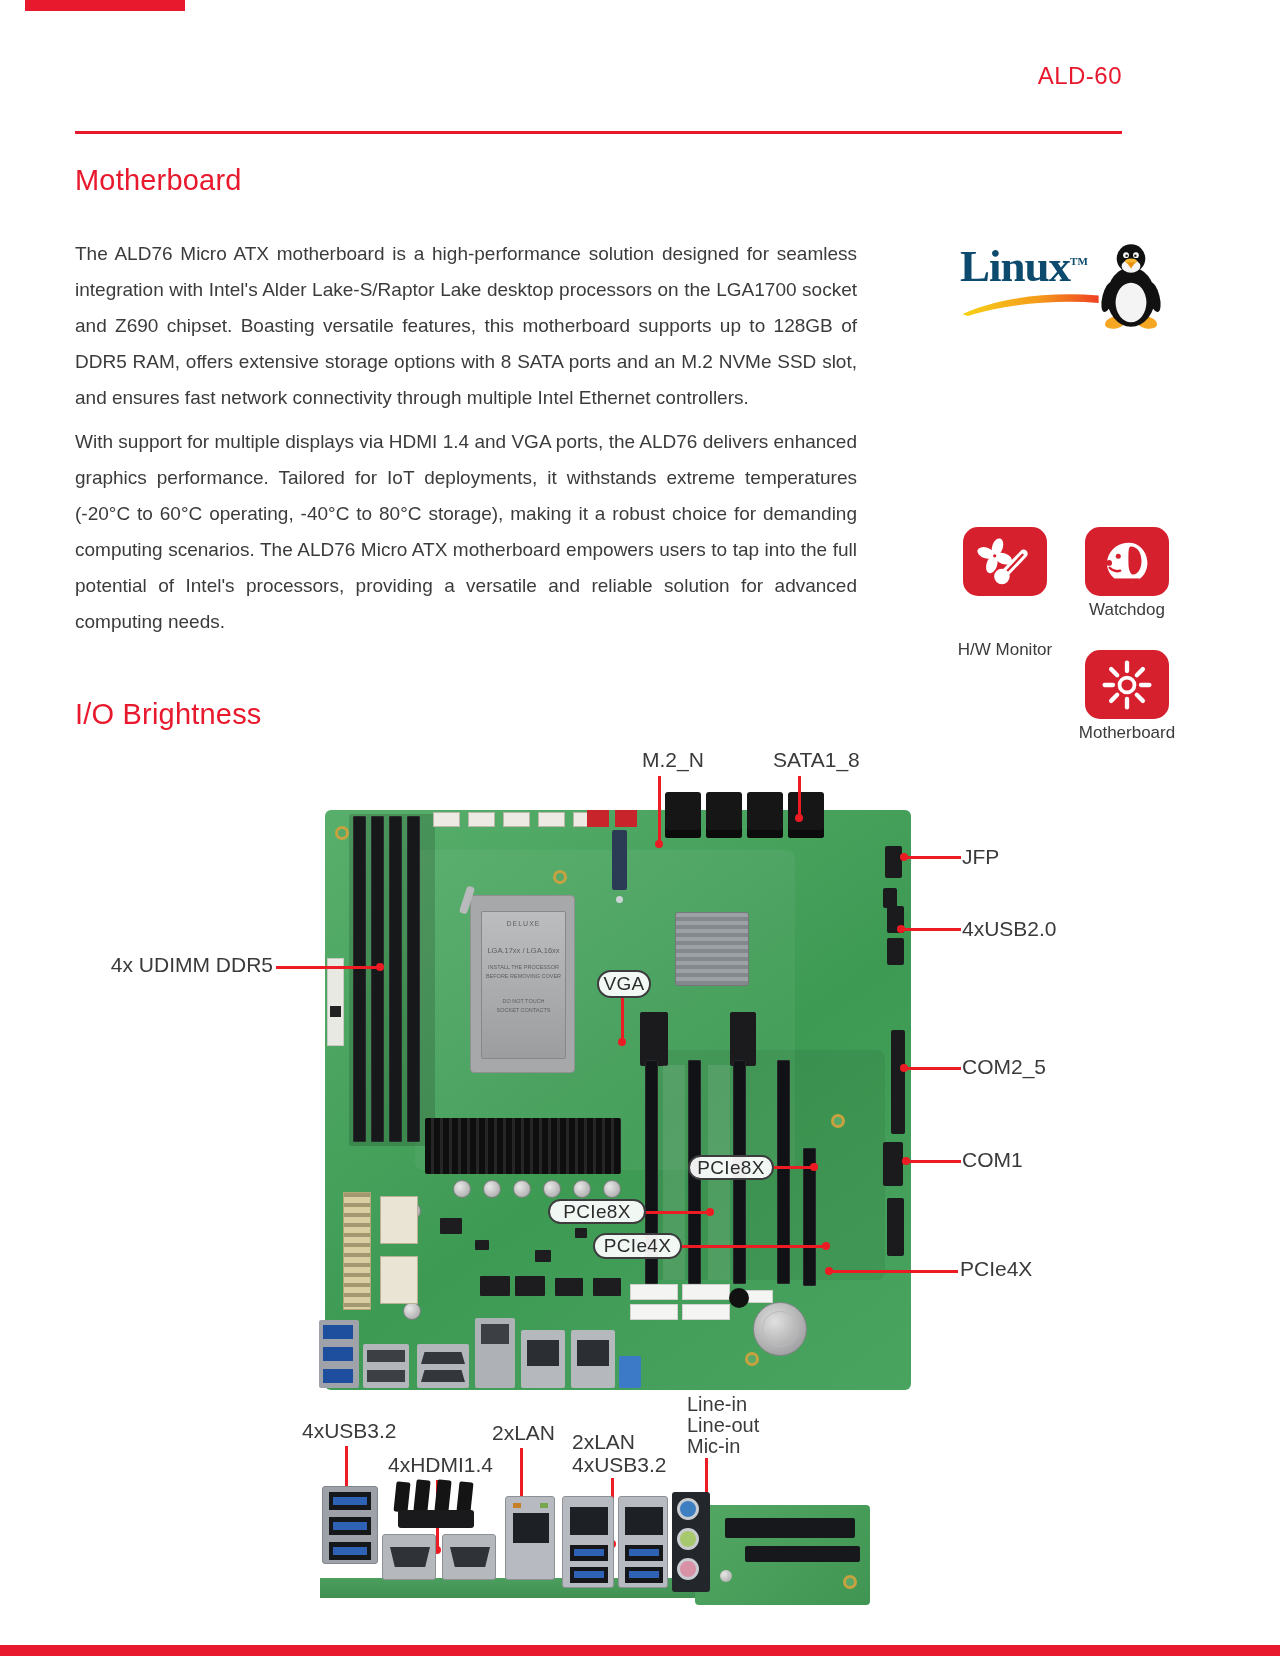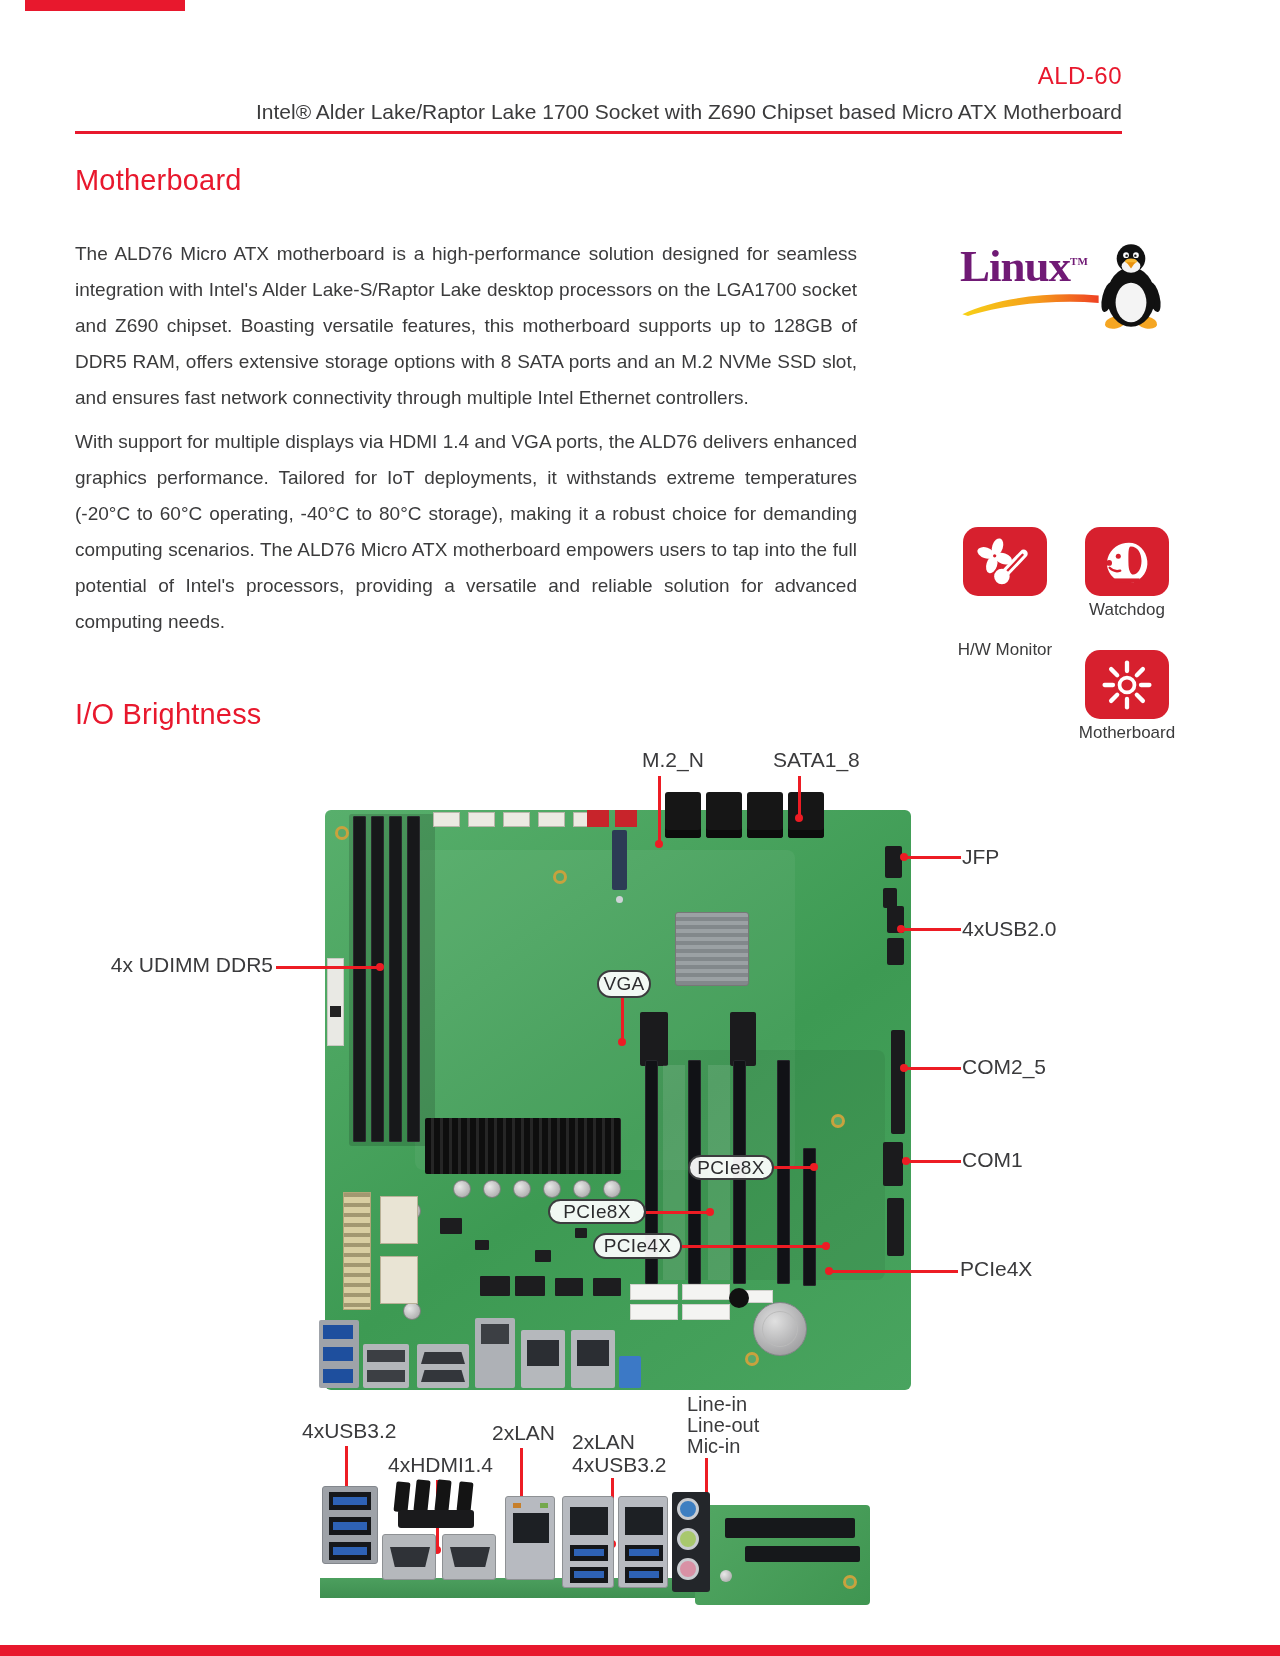--- a/index.html
+++ b/index.html
@@ -10,21 +10,21 @@
   body{background:#888;font-family:"Liberation Sans",sans-serif;}
   .page{position:relative;width:1280px;height:1656px;background:#fff;margin:0 auto;overflow:hidden;}
   .abs{position:absolute;}
   .accent-bar{position:absolute;background:var(--accent);}
   .product-code{position:absolute;right:158px;top:62px;font-size:24px;color:var(--accent);letter-spacing:.5px;}
   .subtitle{position:absolute;right:158px;top:100px;font-size:21px;color:var(--text);white-space:nowrap;}
   .rule{position:absolute;left:75px;top:131px;width:1047px;height:3px;background:var(--accent);}
   .h-red{position:absolute;left:75px;font-size:29px;font-weight:500;color:var(--accent);letter-spacing:.2px;}
   .para{position:absolute;left:75px;width:782px;font-size:19px;line-height:36px;text-align:justify;color:var(--text);}
   
-  .linux-word{position:absolute;font-family:"Liberation Serif",serif;font-weight:bold;font-size:45px;color:#701a75;letter-spacing:-1px;}
+  .linux-word{position:absolute;font-family:"Liberation Serif",serif;font-weight:bold;font-size:45px;color:#0c4a6e;letter-spacing:-1px;}
   .linux-word sup{font-size:11px;letter-spacing:0;}
   .ubuntu-word{position:absolute;font-size:42px;font-weight:bold;color:#2d2d2d;letter-spacing:-1px;}
   .ubuntu-sub{position:absolute;font-size:10px;color:#9a9a9a;letter-spacing:5px;}
   .windows-word{position:absolute;font-size:38px;font-weight:300;color:var(--windows-blue);letter-spacing:0;}
   .badge{position:absolute;width:84px;height:69px;border-radius:15px;background:var(--badge-red);display:flex;align-items:center;justify-content:center;}
   .badge-label{position:absolute;width:124px;text-align:center;font-size:17px;color:var(--text);}
   
   .board{position:absolute;left:325px;top:810px;width:586px;height:580px;border-radius:6px;
          background:linear-gradient(145deg,#58af6c,#3d9a53 55%,#49a45f);}
   .callout{position:absolute;font-size:21px;color:#3a3a3c;white-space:nowrap;}
@@ -49,21 +49,20 @@
 </style>
 </head>
 <body>
 
 <div class="page">
 
   <div class="accent-bar" style="left:25px;top:0;width:160px;height:11px;"></div>
   <div class="accent-bar" style="left:0;top:1645px;width:1280px;height:11px;"></div>
 
   <div class="product-code">ALD-60</div>
-  <div class="subtitle">Intel® Alder Lake/Raptor Lake 1700 Socket with Z690 Chipset based Micro ATX Motherboard</div>
   <div class="rule"></div>
 
   <div class="h-red" style="top:164px;">Motherboard</div>
   <p class="para" style="top:236px;">The ALD76 Micro ATX motherboard is a high-performance solution designed for seamless integration with Intel's Alder Lake-S/Raptor Lake desktop processors on the LGA1700 socket and Z690 chipset. Boasting versatile features, this motherboard supports up to 128GB of DDR5 RAM, offers extensive storage options with 8 SATA ports and an M.2 NVMe SSD slot, and ensures fast network connectivity through multiple Intel Ethernet controllers.</p>
   <p class="para" style="top:424px;">With support for multiple displays via HDMI 1.4 and VGA ports, the ALD76 delivers enhanced graphics performance. Tailored for IoT deployments, it withstands extreme temperatures (-20°C to 60°C operating, -40°C to 80°C storage), making it a robust choice for demanding computing scenarios. The ALD76 Micro ATX motherboard empowers users to tap into the full potential of Intel's processors, providing a versatile and reliable solution for advanced computing needs.</p>
 
   <div class="abs" style="left:960px;top:238px;width:215px;height:100px;">
     <div class="linux-word" style="left:0;top:2px;"><span>Linux</span><sup>TM</sup></div>
     <svg class="abs" style="left:-2px;top:50px;" width="145" height="28" viewBox="0 0 150 30">
       <defs>
@@ -170,20 +169,31 @@
 
     <div class="abs" style="left:287px;top:20px;width:15px;height:60px;background:#2c3b55;border-radius:2px;"></div>
     <div class="abs" style="left:291px;top:86px;width:7px;height:7px;border-radius:50%;background:#cfd3d8;"></div>
 
     <div class="ghole" style="left:10px;top:16px;"></div>
     <div class="ghole" style="left:228px;top:60px;"></div>
     <div class="ghole" style="left:10px;top:536px;"></div>
     <div class="ghole" style="left:420px;top:542px;"></div>
     <div class="ghole" style="left:506px;top:304px;"></div>
 
+    <div class="abs" style="left:145px;top:85px;width:105px;height:178px;background:#a7a8aa;border:1px solid #8f9092;border-radius:4px;">
+      <div class="abs" style="left:-8px;top:-10px;width:8px;height:28px;background:#b9babc;transform:rotate(18deg);border-radius:3px;"></div>
+      <div class="abs" style="left:10px;top:15px;width:85px;height:148px;background:linear-gradient(#bcbdbf,#9c9d9f);border:1px solid #87888a;border-radius:2px;">
+        <div class="socket-text" style="top:8px;font-size:7px;letter-spacing:1px;">DELUXE</div>
+        <div class="socket-text" style="top:34px;font-size:7.5px;">LGA.17xx / LGA.16xx</div>
+        <div class="socket-text" style="top:52px;font-size:5.5px;">INSTALL THE PROCESSOR</div>
+        <div class="socket-text" style="top:61px;font-size:5.5px;">BEFORE REMOVING COVER</div>
+        <div class="socket-text" style="top:86px;font-size:5.5px;">DO NOT TOUCH</div>
+        <div class="socket-text" style="top:95px;font-size:5.5px;">SOCKET CONTACTS</div>
+      </div>
+    </div>
 
     <div class="abs" style="left:350px;top:102px;width:74px;height:74px;border:1px solid #777;border-radius:3px;background:repeating-linear-gradient(180deg,#9ba1a4 0 4px,#82888b 4px 8px);"></div>
 
     <div class="abs" style="left:100px;top:308px;width:196px;height:56px;border-radius:2px;background:repeating-linear-gradient(90deg,#0e0e0e 0 6px,#262626 6px 9px);"></div>
 
     <div class="cap" style="left:128px;top:370px;"></div>
     <div class="cap" style="left:158px;top:370px;"></div>
     <div class="cap" style="left:188px;top:370px;"></div>
     <div class="cap" style="left:218px;top:370px;"></div>
     <div class="cap" style="left:248px;top:370px;"></div>

